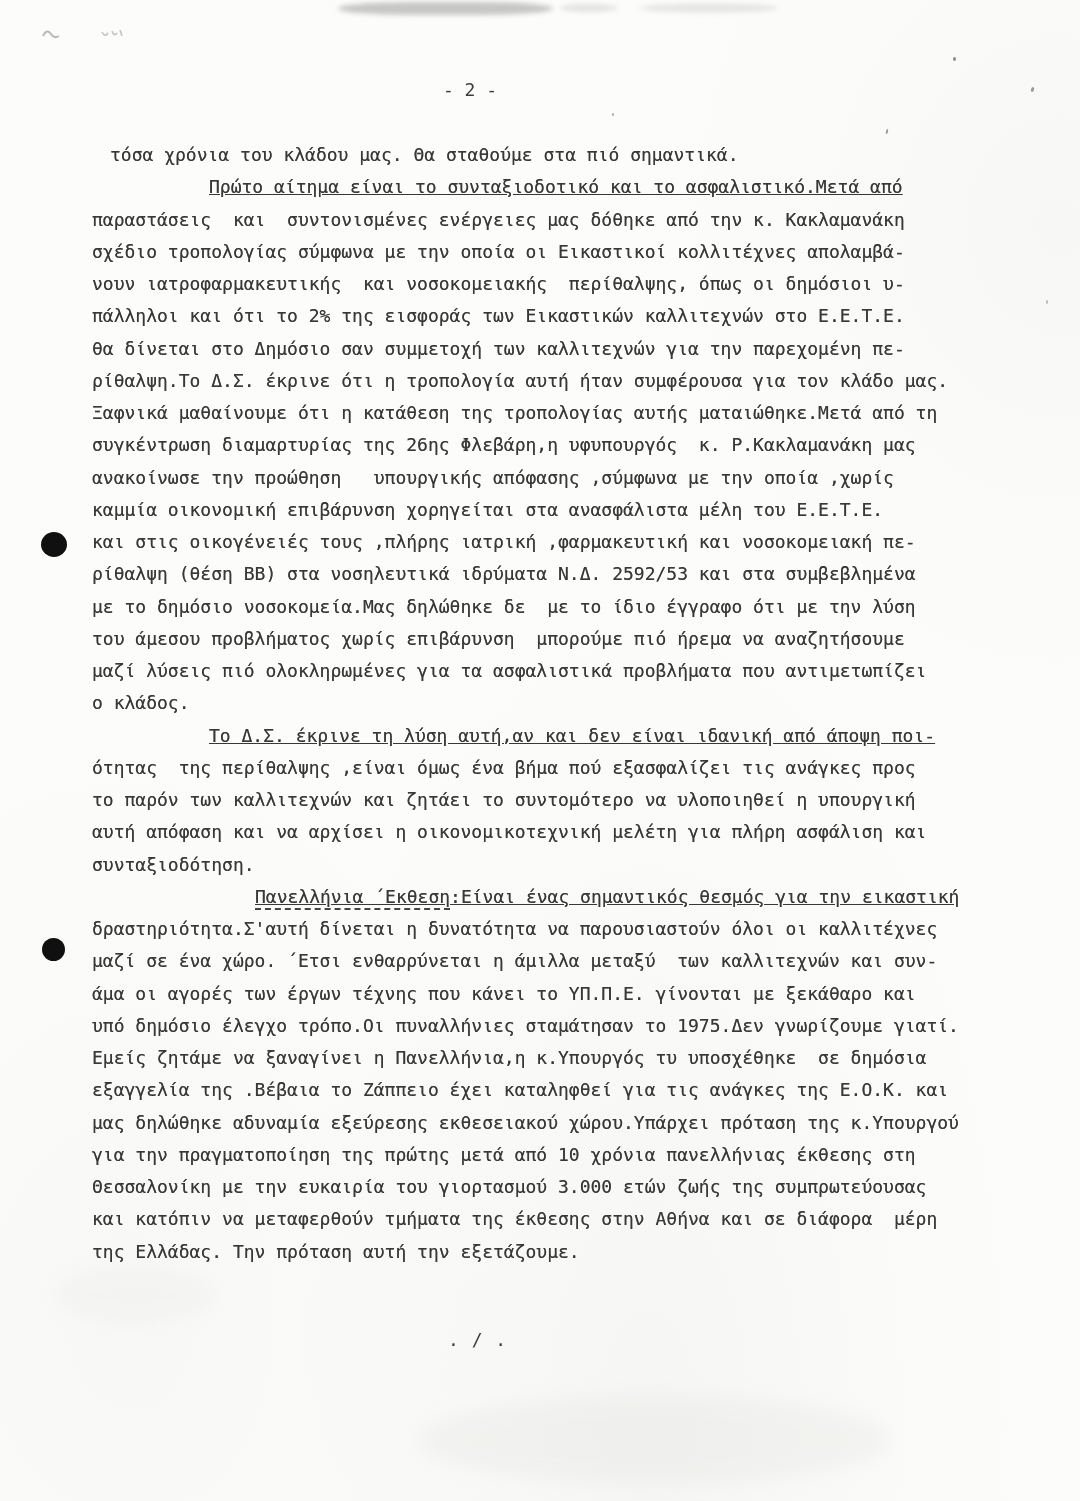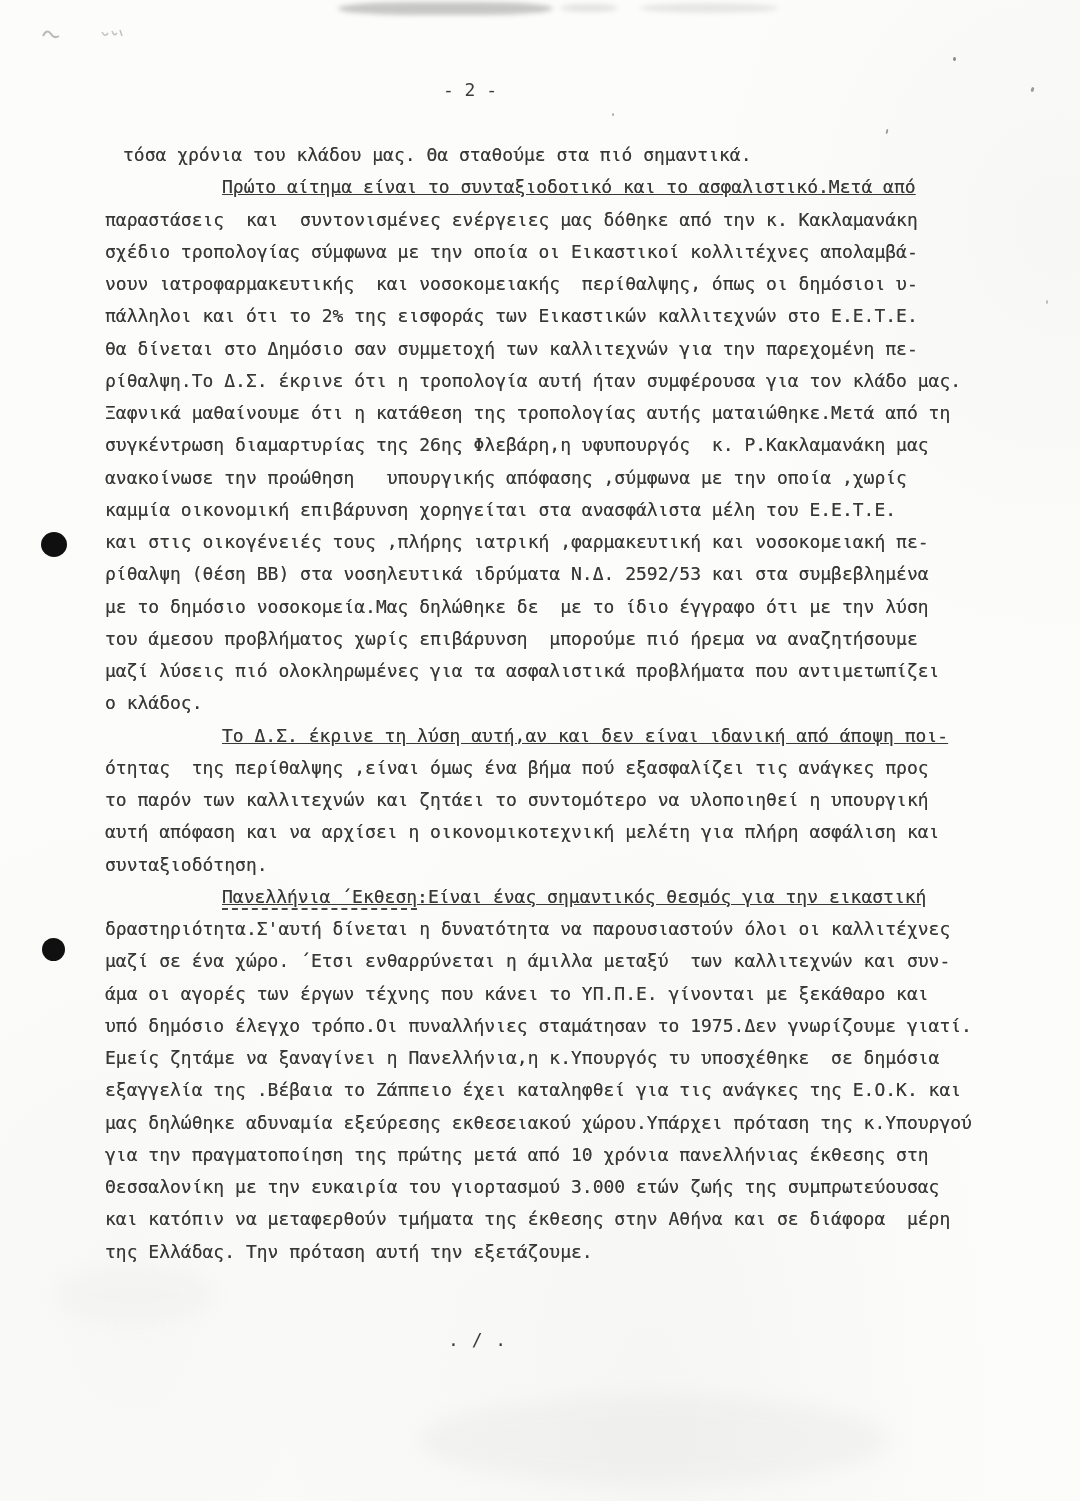--- a/index.html
+++ b/index.html
@@ -15,30 +15,31 @@
       radial-gradient(ellipse at 60% 95%, rgba(190,190,188,.10), rgba(0,0,0,0) 40%),
       radial-gradient(ellipse at 12% 88%, rgba(190,190,188,.07), rgba(0,0,0,0) 30%),
       radial-gradient(ellipse at 98% 15%, rgba(190,190,188,.08), rgba(0,0,0,0) 25%);
     pointer-events:none;
   }
   .page-number{
     position:absolute;left:400px;top:79px;width:140px;
     text-align:center;font-size:18px;color:#3c3c3c;white-space:pre;
   }
   .doc-body{
-    position:absolute;left:105px;top:139px;width:900px;
+    position:absolute;left:92px;top:139px;width:900px;
     font-size:18px;line-height:32.25px;color:#383838;white-space:pre;
     text-shadow:0 0 .6px rgba(55,55,55,.65);
   }
   .line{height:32.25px;}
   .ind-para{padding-left:117px;text-decoration:underline;}
   .ind-sm{padding-left:18px;}
   .underlined{
     border-bottom:2px dashed #454545;
     padding-bottom:1px;
+    margin-left:46px;
   }
   .footer-mark{
     position:absolute;left:448px;top:1329px;
     font-size:18px;color:#3c3c3c;white-space:pre;letter-spacing:1px;
   }
   .punch-dot{
     position:absolute;background:#101010;border-radius:50%;
   }
   .punch-dot.d1{left:41px;top:532px;width:26px;height:25px;}
   .punch-dot.d2{left:42px;top:938px;width:23px;height:23px;}

